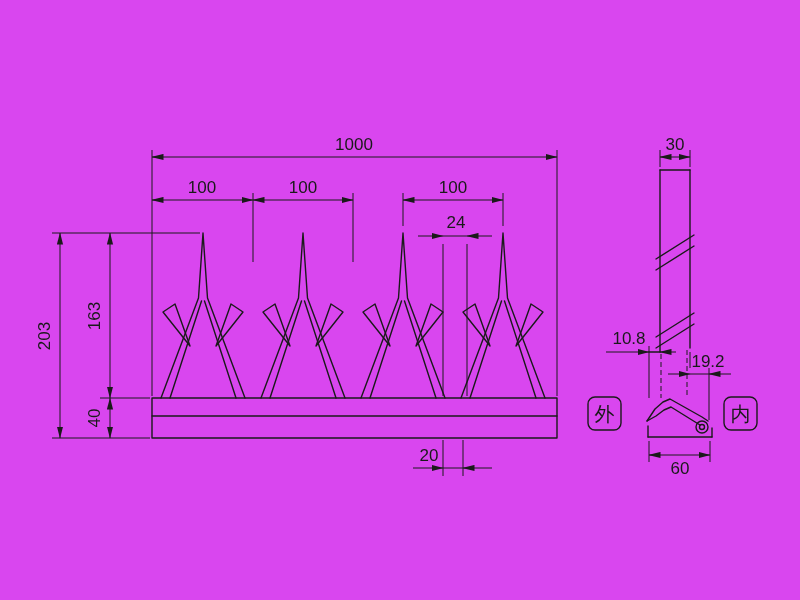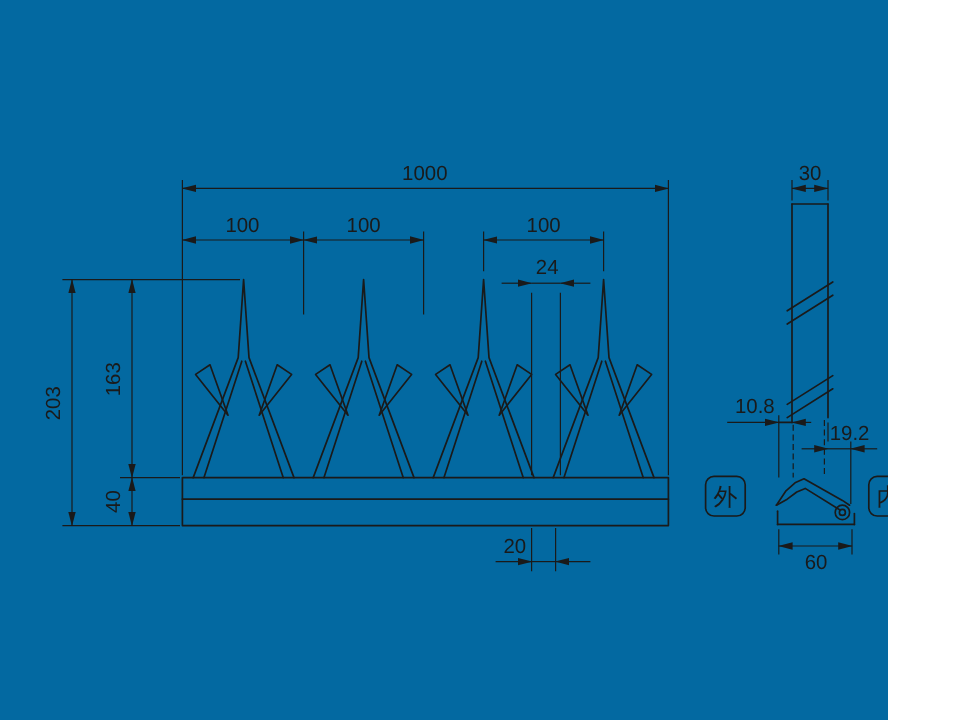--- a/index.html
+++ b/index.html
@@ -1,20 +1,20 @@
 <!DOCTYPE html>
 <html><head>
 <meta charset="utf-8">
 <style>
   html, body { margin: 0; padding: 0; background: #ffffff; }
   .canvas {
     position: relative;
-    width: 740px;
+    width: 800px;
     height: 600px;
-    background: #0369a1;
+    background: #d946ef;
     font-family: "Liberation Sans", sans-serif;
     overflow: hidden;
   }
   svg { display: block; }
   .ln   { stroke: #1a1a1a; stroke-width: 1.4; fill: none; stroke-linejoin: round; stroke-linecap: round; }
   .thin { stroke: #1a1a1a; stroke-width: 1;   fill: none; }
   .dash { stroke-dasharray: 5 3; }
   .dim  { stroke: #1a1a1a; stroke-width: 1; fill: none;
           marker-start: url(#arr); marker-end: url(#arr); }
   .dimE { stroke: #1a1a1a; stroke-width: 1; fill: none;

